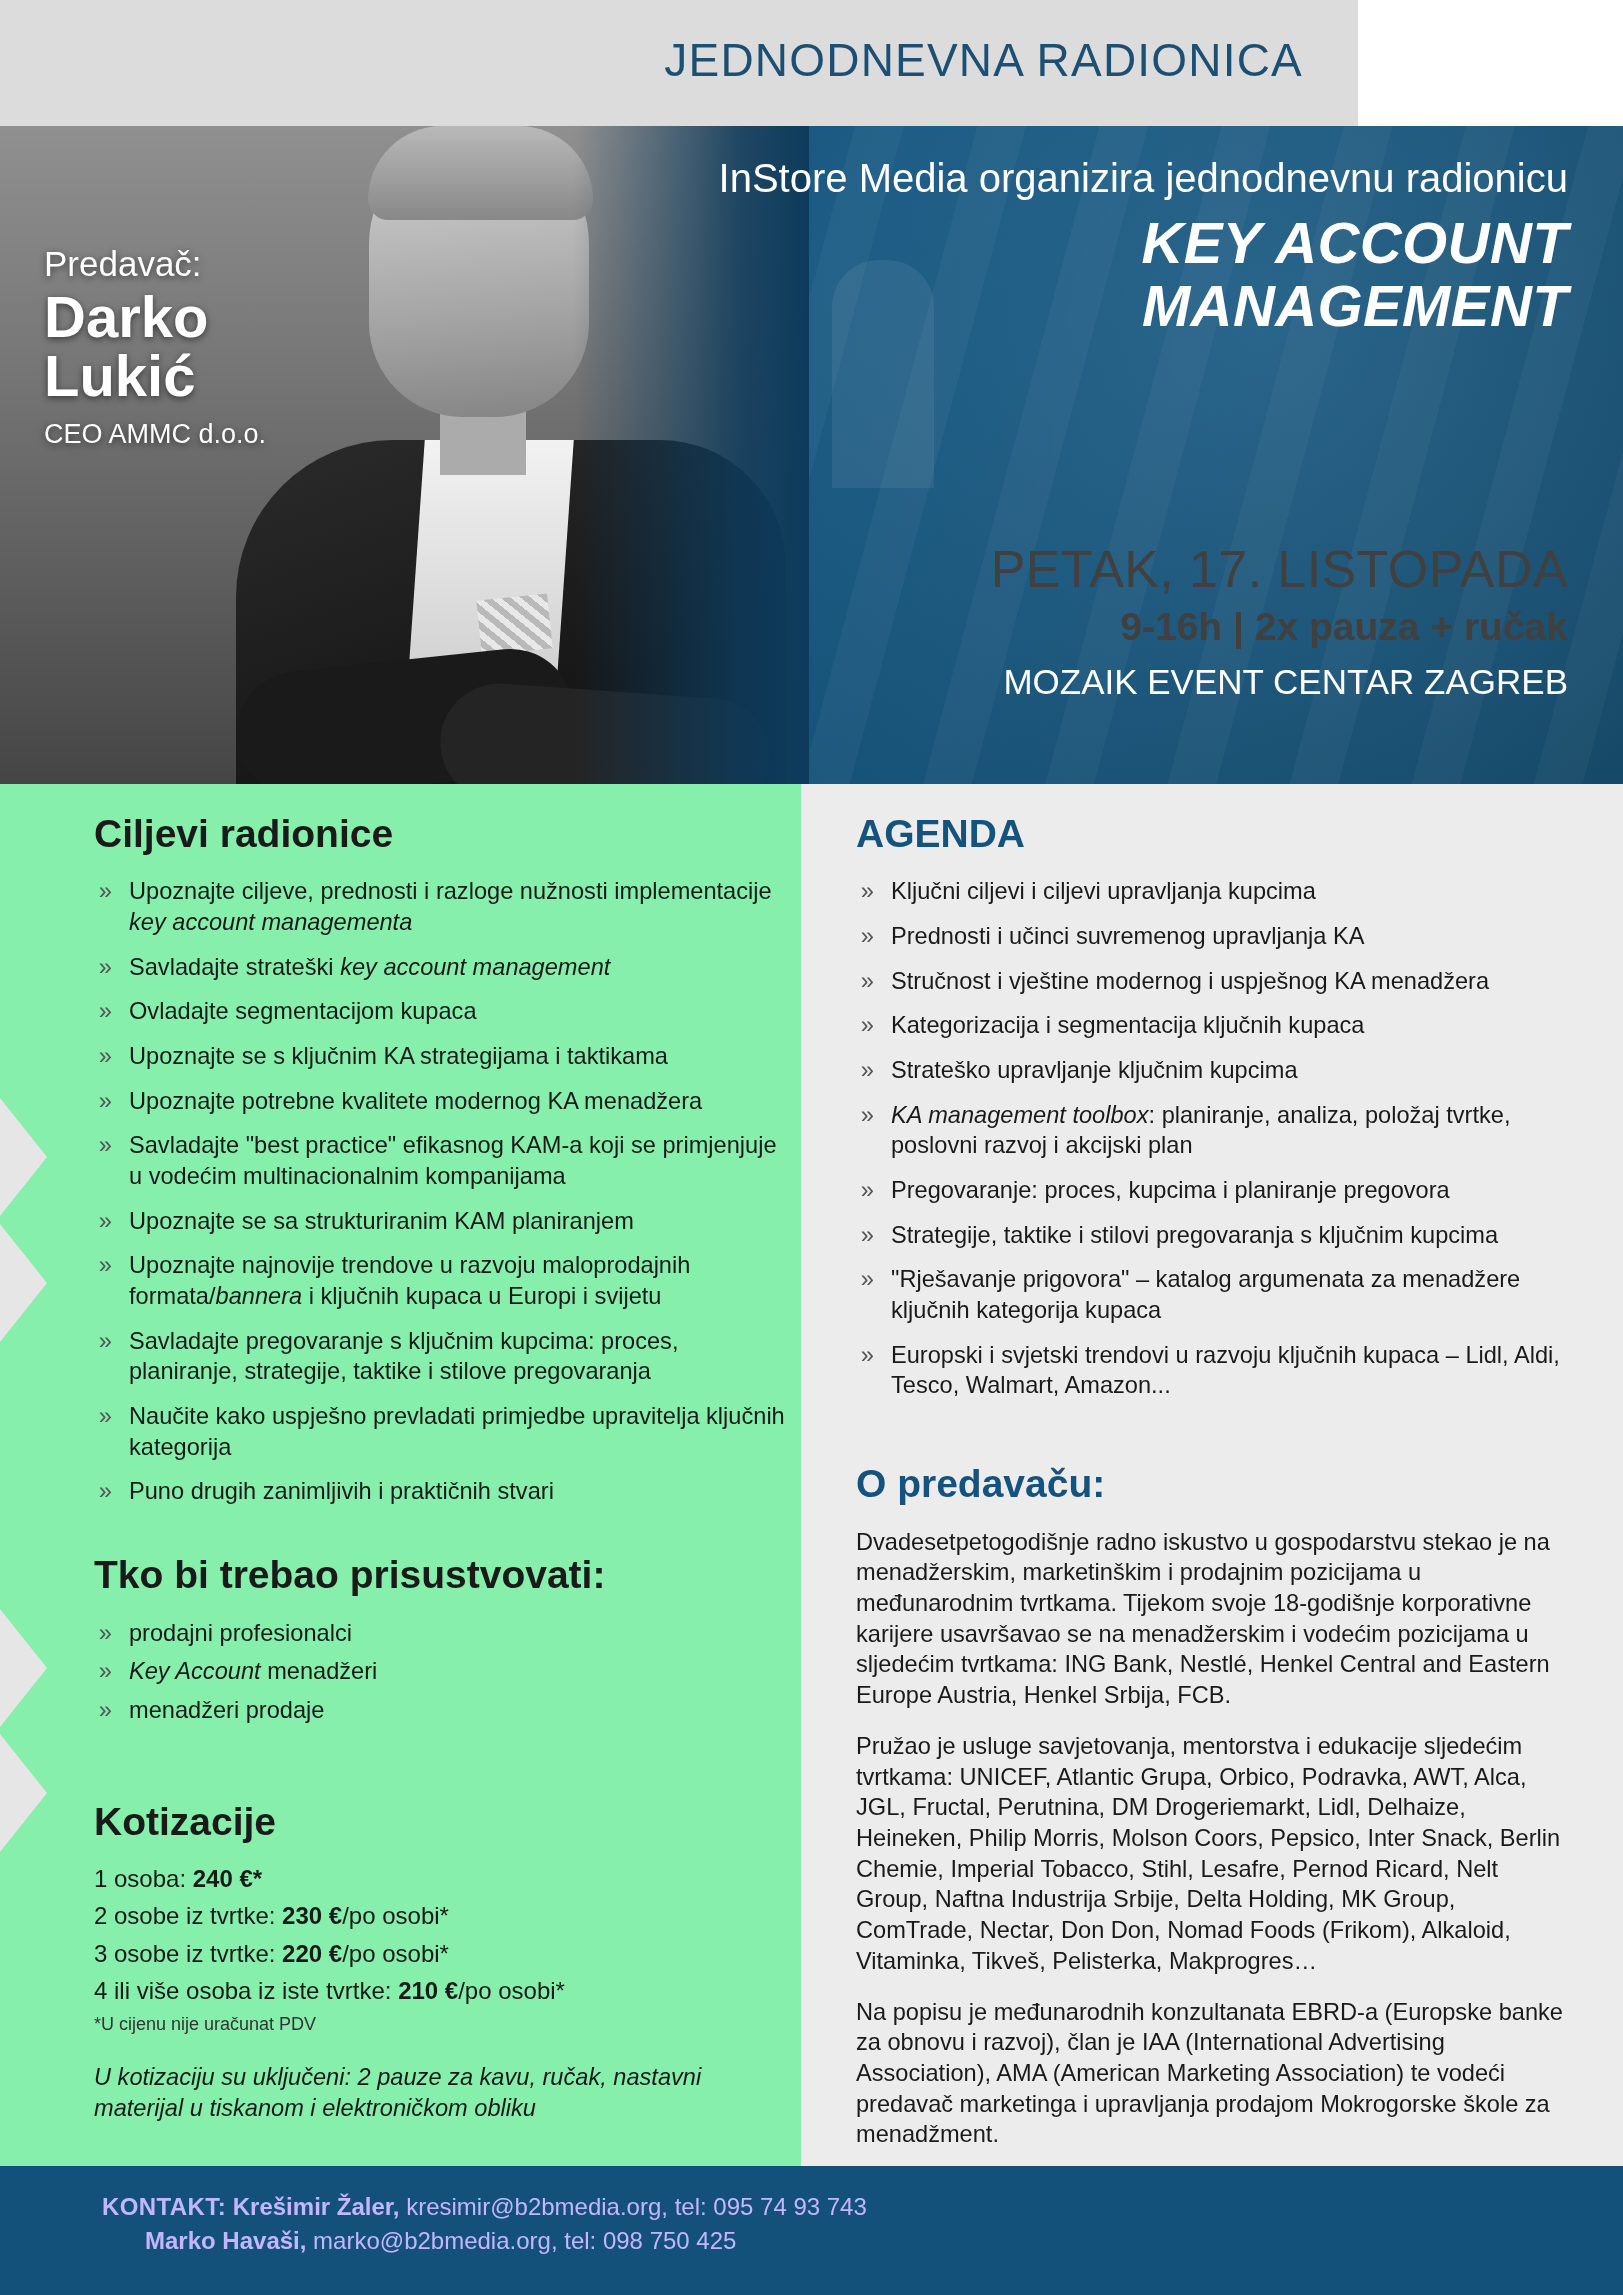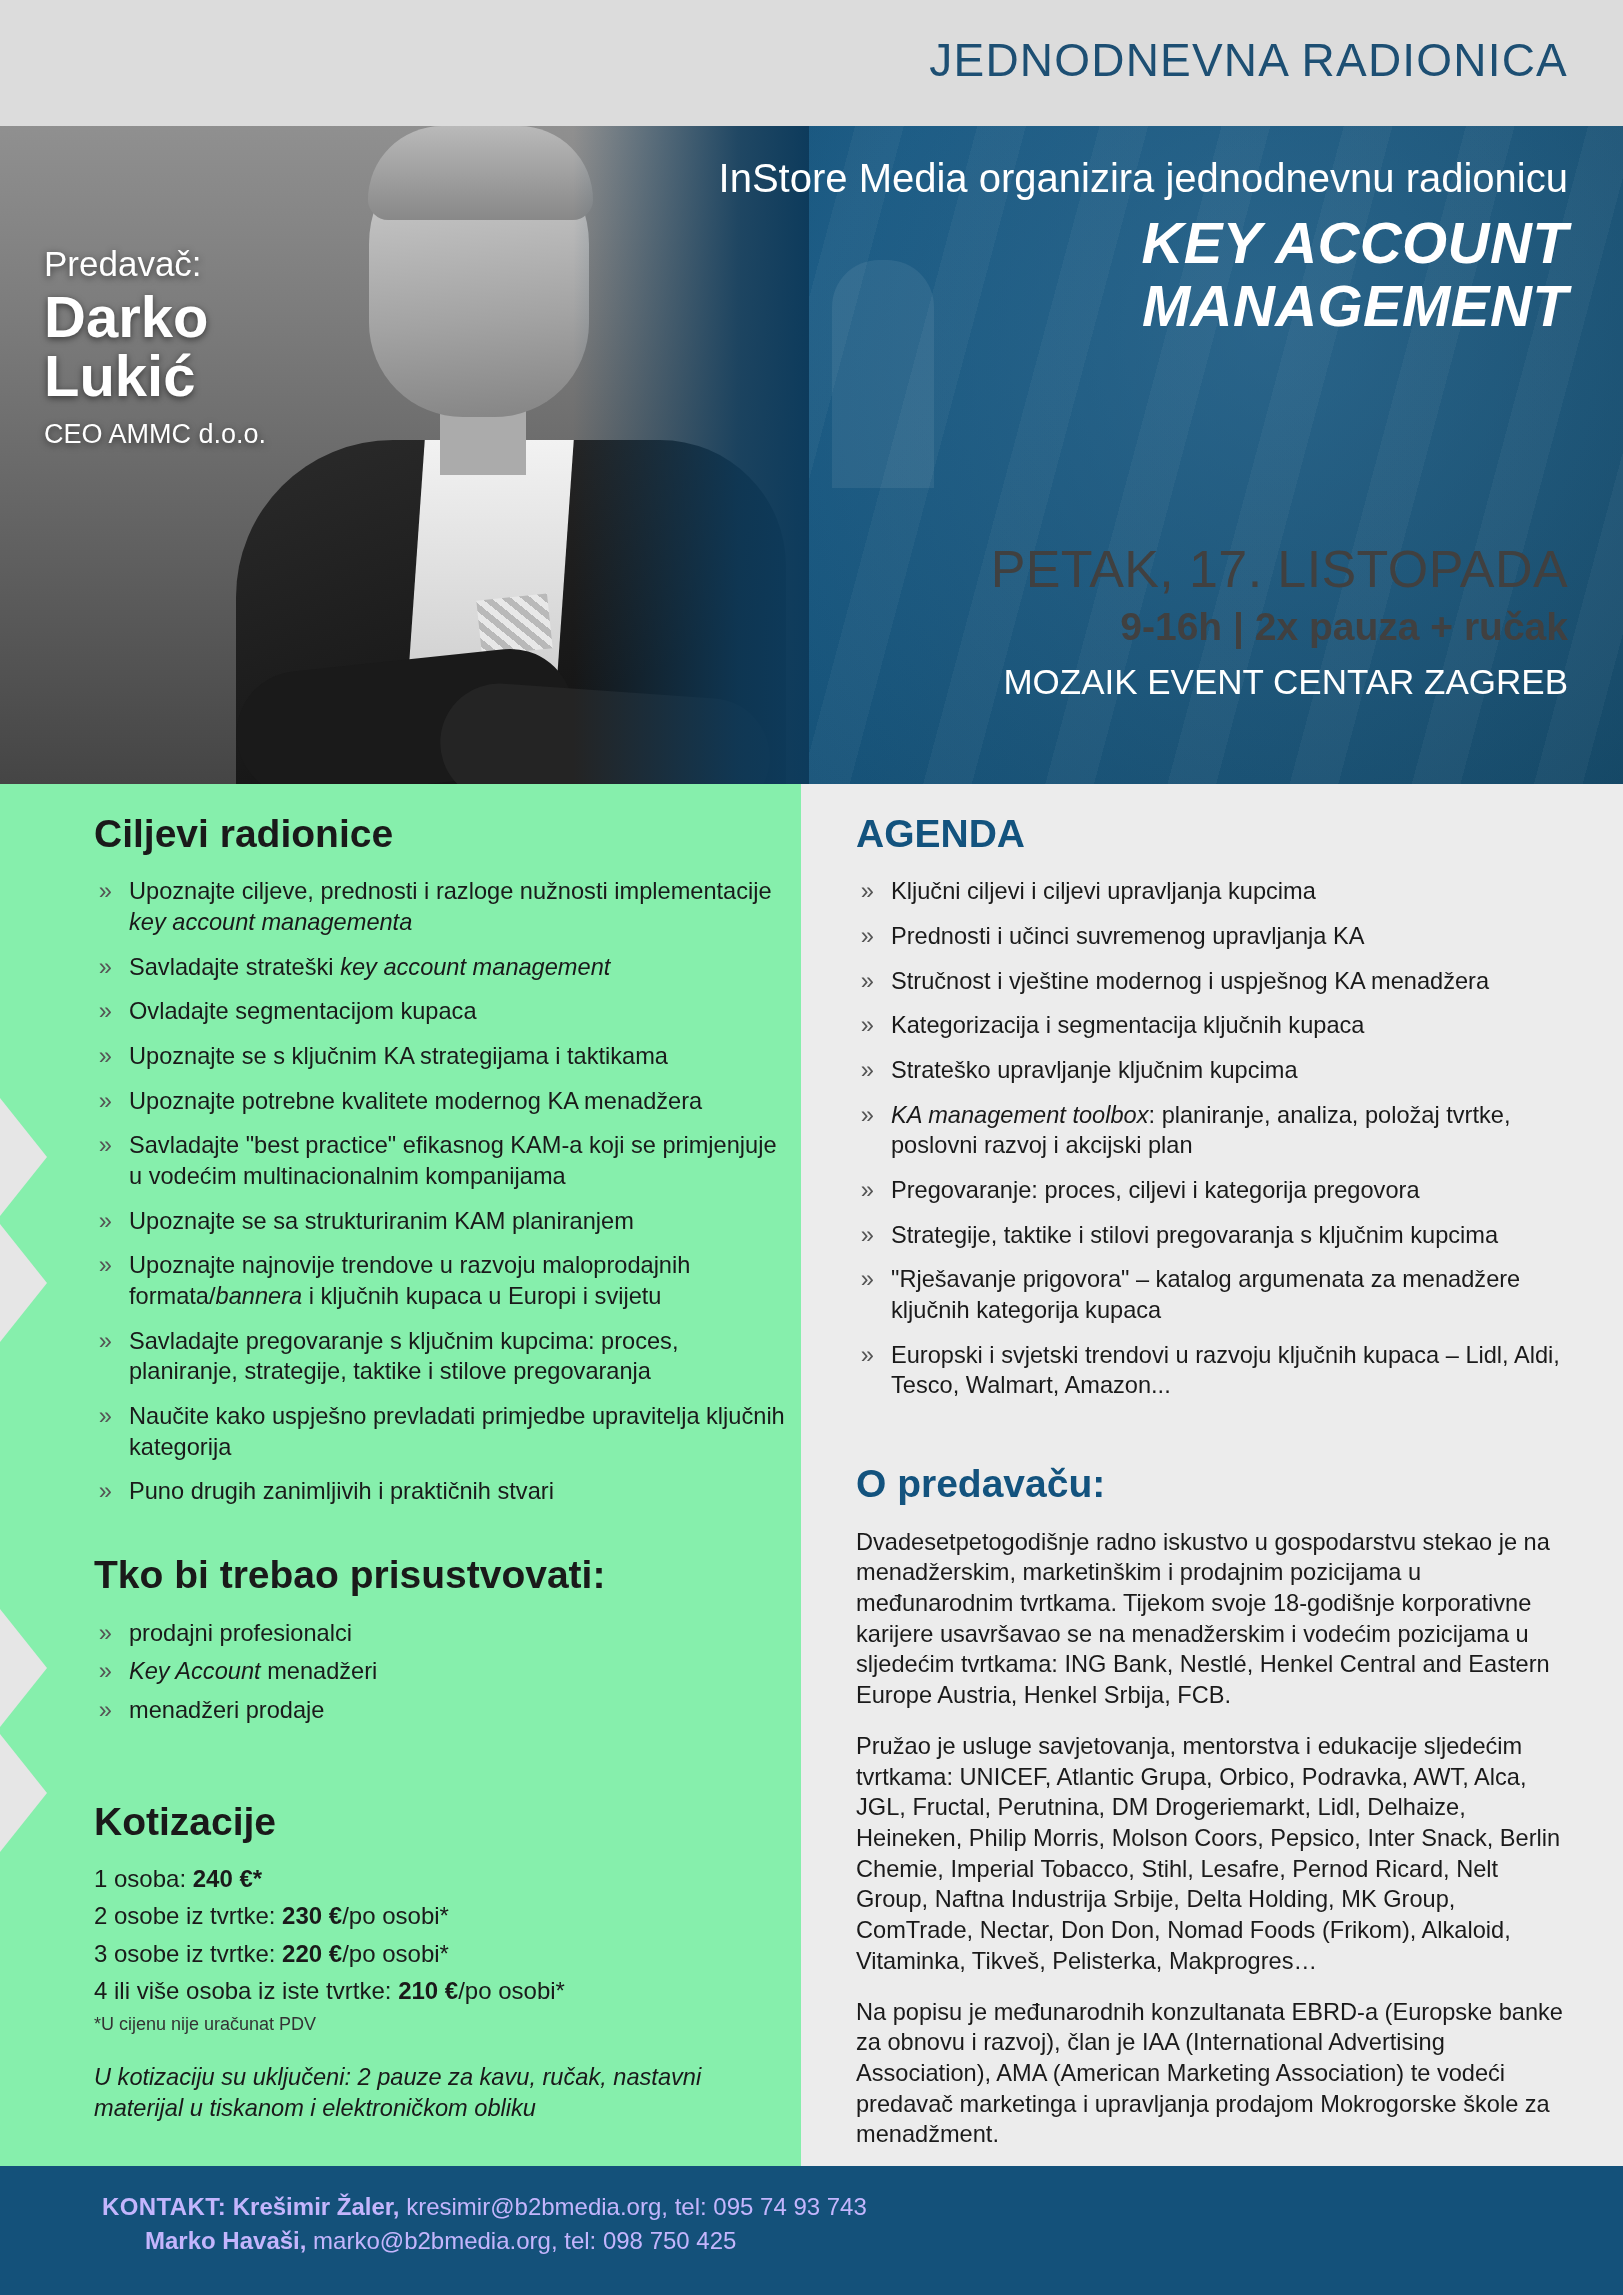--- a/index.html
+++ b/index.html
@@ -14,21 +14,21 @@
     position: relative;
     width: 1623px;
     height: 2295px;
     background: #ffffff;
   }
 
   
   .top-strip {
     position: absolute;
     left: 0; top: 0;
-    width: 1623px; height: 126px;
+    width: 1358px; height: 126px;
     background: #dcdcdc;
   }
   .top-strip-title {
     position: absolute;
     right: 55px; top: 33px;
     font-size: 46px;
     letter-spacing: 1.2px;
     color: #1d4f73;
     font-weight: 400;
   }
@@ -377,21 +377,21 @@
     <div class="col-right">
 
       <h2 class="sec blue">AGENDA</h2>
       <ul class="bul">
         <li>Ključni ciljevi i ciljevi upravljanja kupcima</li>
         <li>Prednosti i učinci suvremenog upravljanja KA</li>
         <li>Stručnost i vještine modernog i uspješnog KA menadžera</li>
         <li>Kategorizacija i segmentacija ključnih kupaca</li>
         <li>Strateško upravljanje ključnim kupcima</li>
         <li><span class="it">KA management toolbox</span>: planiranje, analiza, položaj tvrtke, poslovni razvoj i akcijski plan</li>
-        <li>Pregovaranje: proces, ciljevi i kategorija pregovora</li>
+        <li>Pregovaranje: proces, kupcima i planiranje pregovora</li>
         <li>Strategije, taktike i stilovi pregovaranja s ključnim kupcima</li>
         <li>"Rješavanje prigovora" – katalog argumenata za menadžere ključnih kategorija kupaca</li>
         <li>Europski i svjetski trendovi u razvoju ključnih kupaca – Lidl, Aldi, Tesco, Walmart, Amazon...</li>
       </ul>
 
       <div class="sec-block" style="margin-top:61px;">
         <h2 class="sec blue">O predavaču:</h2>
         <p class="bio-p">Dvadesetpetogodišnje radno iskustvo u gospodarstvu stekao je na menadžerskim, marketinškim i prodajnim pozicijama u međunarodnim tvrtkama. Tijekom svoje 18-godišnje korporativne karijere usavršavao se na menadžerskim i vodećim pozicijama u sljedećim tvrtkama: ING Bank, Nestlé, Henkel Central and Eastern Europe Austria, Henkel Srbija, FCB.</p>
         <p class="bio-p">Pružao je usluge savjetovanja, mentorstva i edukacije sljedećim tvrtkama: UNICEF, Atlantic Grupa, Orbico, Podravka, AWT, Alca, JGL, Fructal, Perutnina, DM Drogeriemarkt, Lidl, Delhaize, Heineken, Philip Morris, Molson Coors, Pepsico, Inter Snack, Berlin Chemie, Imperial Tobacco, Stihl, Lesafre, Pernod Ricard, Nelt Group, Naftna Industrija Srbije, Delta Holding, MK Group, ComTrade, Nectar, Don Don, Nomad Foods (Frikom), Alkaloid, Vitaminka, Tikveš, Pelisterka, Makprogres…</p>
         <p class="bio-p">Na popisu je međunarodnih konzultanata EBRD-a (Europske banke za obnovu i razvoj), član je IAA (International Advertising Association), AMA (American Marketing Association) te vodeći predavač marketinga i upravljanja prodajom Mokrogorske škole za menadžment.</p>

